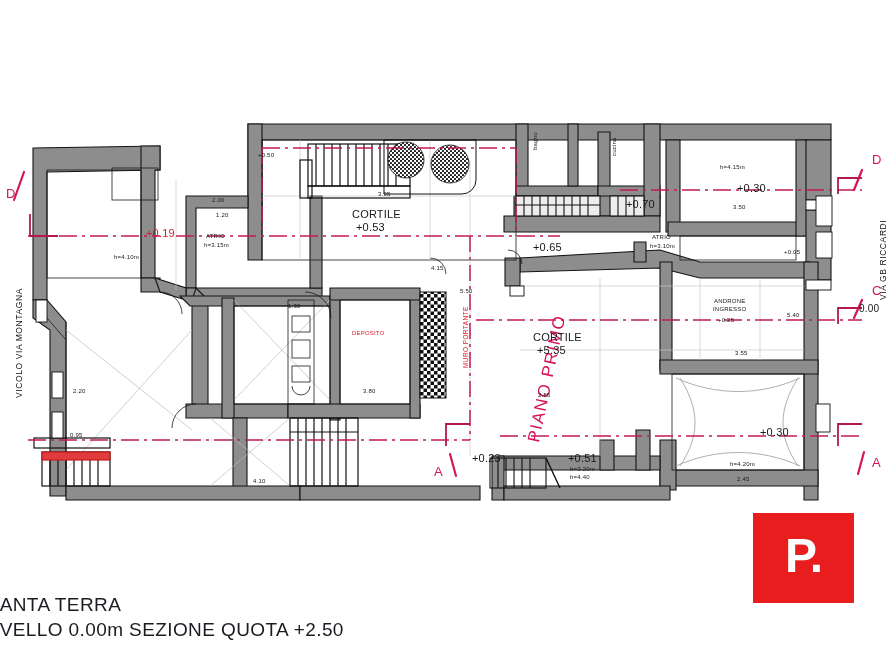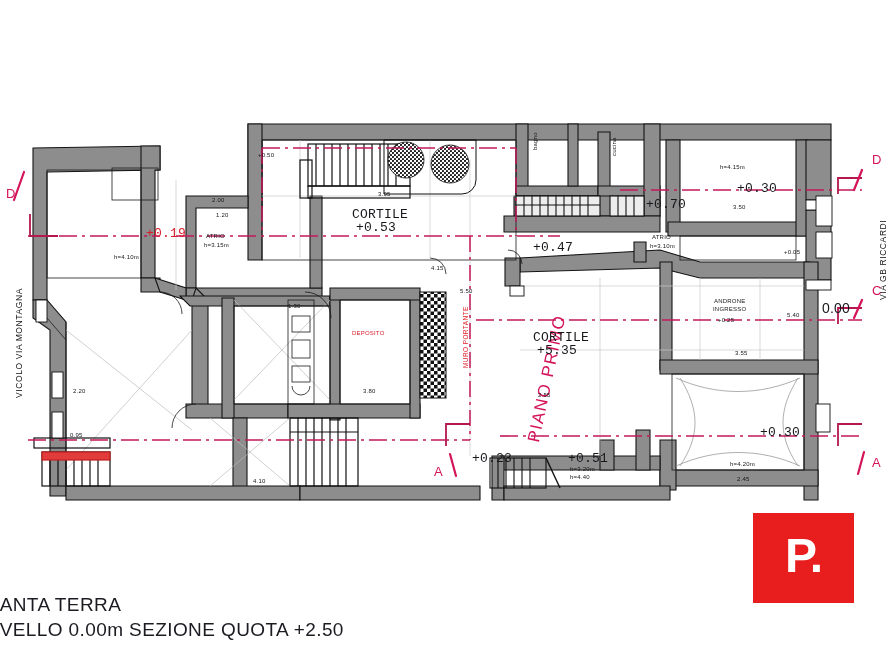--- a/index.html
+++ b/index.html
@@ -51,22 +51,22 @@
   .secmark {
     position:absolute; color:#d4145a; font-size:13px;
     font-family:"Liberation Sans", sans-serif; font-weight:normal;
   }
 
   
   .lbl {
     position:absolute; font-size:6px; color:#18181c;
     white-space:nowrap; letter-spacing:.2px; line-height:7px;
   }
-  .lbl.mid  { font-size:13px;font-family:Liberation Mono, monospace; }
-  .lbl.big  { font-size:14px; }
+  .lbl.mid  { font-size:11px; }
+  .lbl.big  { font-size:10px;margin-left:37px; }
   .lbl.red  { color:#d81c28; }
   .lbl.rot  { transform-origin:0 0; transform:rotate(-90deg); }
   .lbl.center { text-align:center; }
 
   .piano-primo {
     position:absolute; left:524px; top:440px;
     color:#d4145a; font-size:17px; letter-spacing:1.5px;
     transform-origin:0 0; transform:rotate(-78deg);
     white-space:nowrap; font-weight:normal;
   }
@@ -363,22 +363,22 @@
 
   <div class="lbl rot" style="left:532px; top:150px;">bagno</div>
   <div class="lbl rot" style="left:611px; top:156px;">cucina</div>
 
   <div class="lbl" style="left:652px; top:234px;">ATRIO</div>
   <div class="lbl" style="left:650px; top:243px;">h=3.10m</div>
 
   <div class="lbl mid" style="left:737px; top:185px;">+0.30</div>
   <div class="lbl" style="left:720px; top:164px;">h=4.15m</div>
 
-  <div class="lbl mid" style="left:626px; top:201px;margin-left:20px;">+0.70</div>
-  <div class="lbl mid" style="left:533px; top:244px;">+0.47</div>
+  <div class="lbl mid" style="left:626px; top:201px;">+0.70</div>
+  <div class="lbl mid" style="left:533px; top:244px;">+0.65</div>
   <div class="lbl" style="left:784px; top:249px;">+0.05</div>
   <div class="lbl mid" style="left:760px; top:429px;">+0.30</div>
   <div class="lbl" style="left:730px; top:461px;">h=4.20m</div>
 
   <div class="lbl mid red" style="left:146px; top:230px;">+0.19</div>
   <div class="lbl" style="left:206px; top:233px;">ATRIO</div>
   <div class="lbl" style="left:204px; top:242px;">h=3.15m</div>
   <div class="lbl" style="left:114px; top:254px;">h=4.10m</div>
 
   <div class="lbl red" style="left:352px; top:330px;">DEPOSITO</div>

